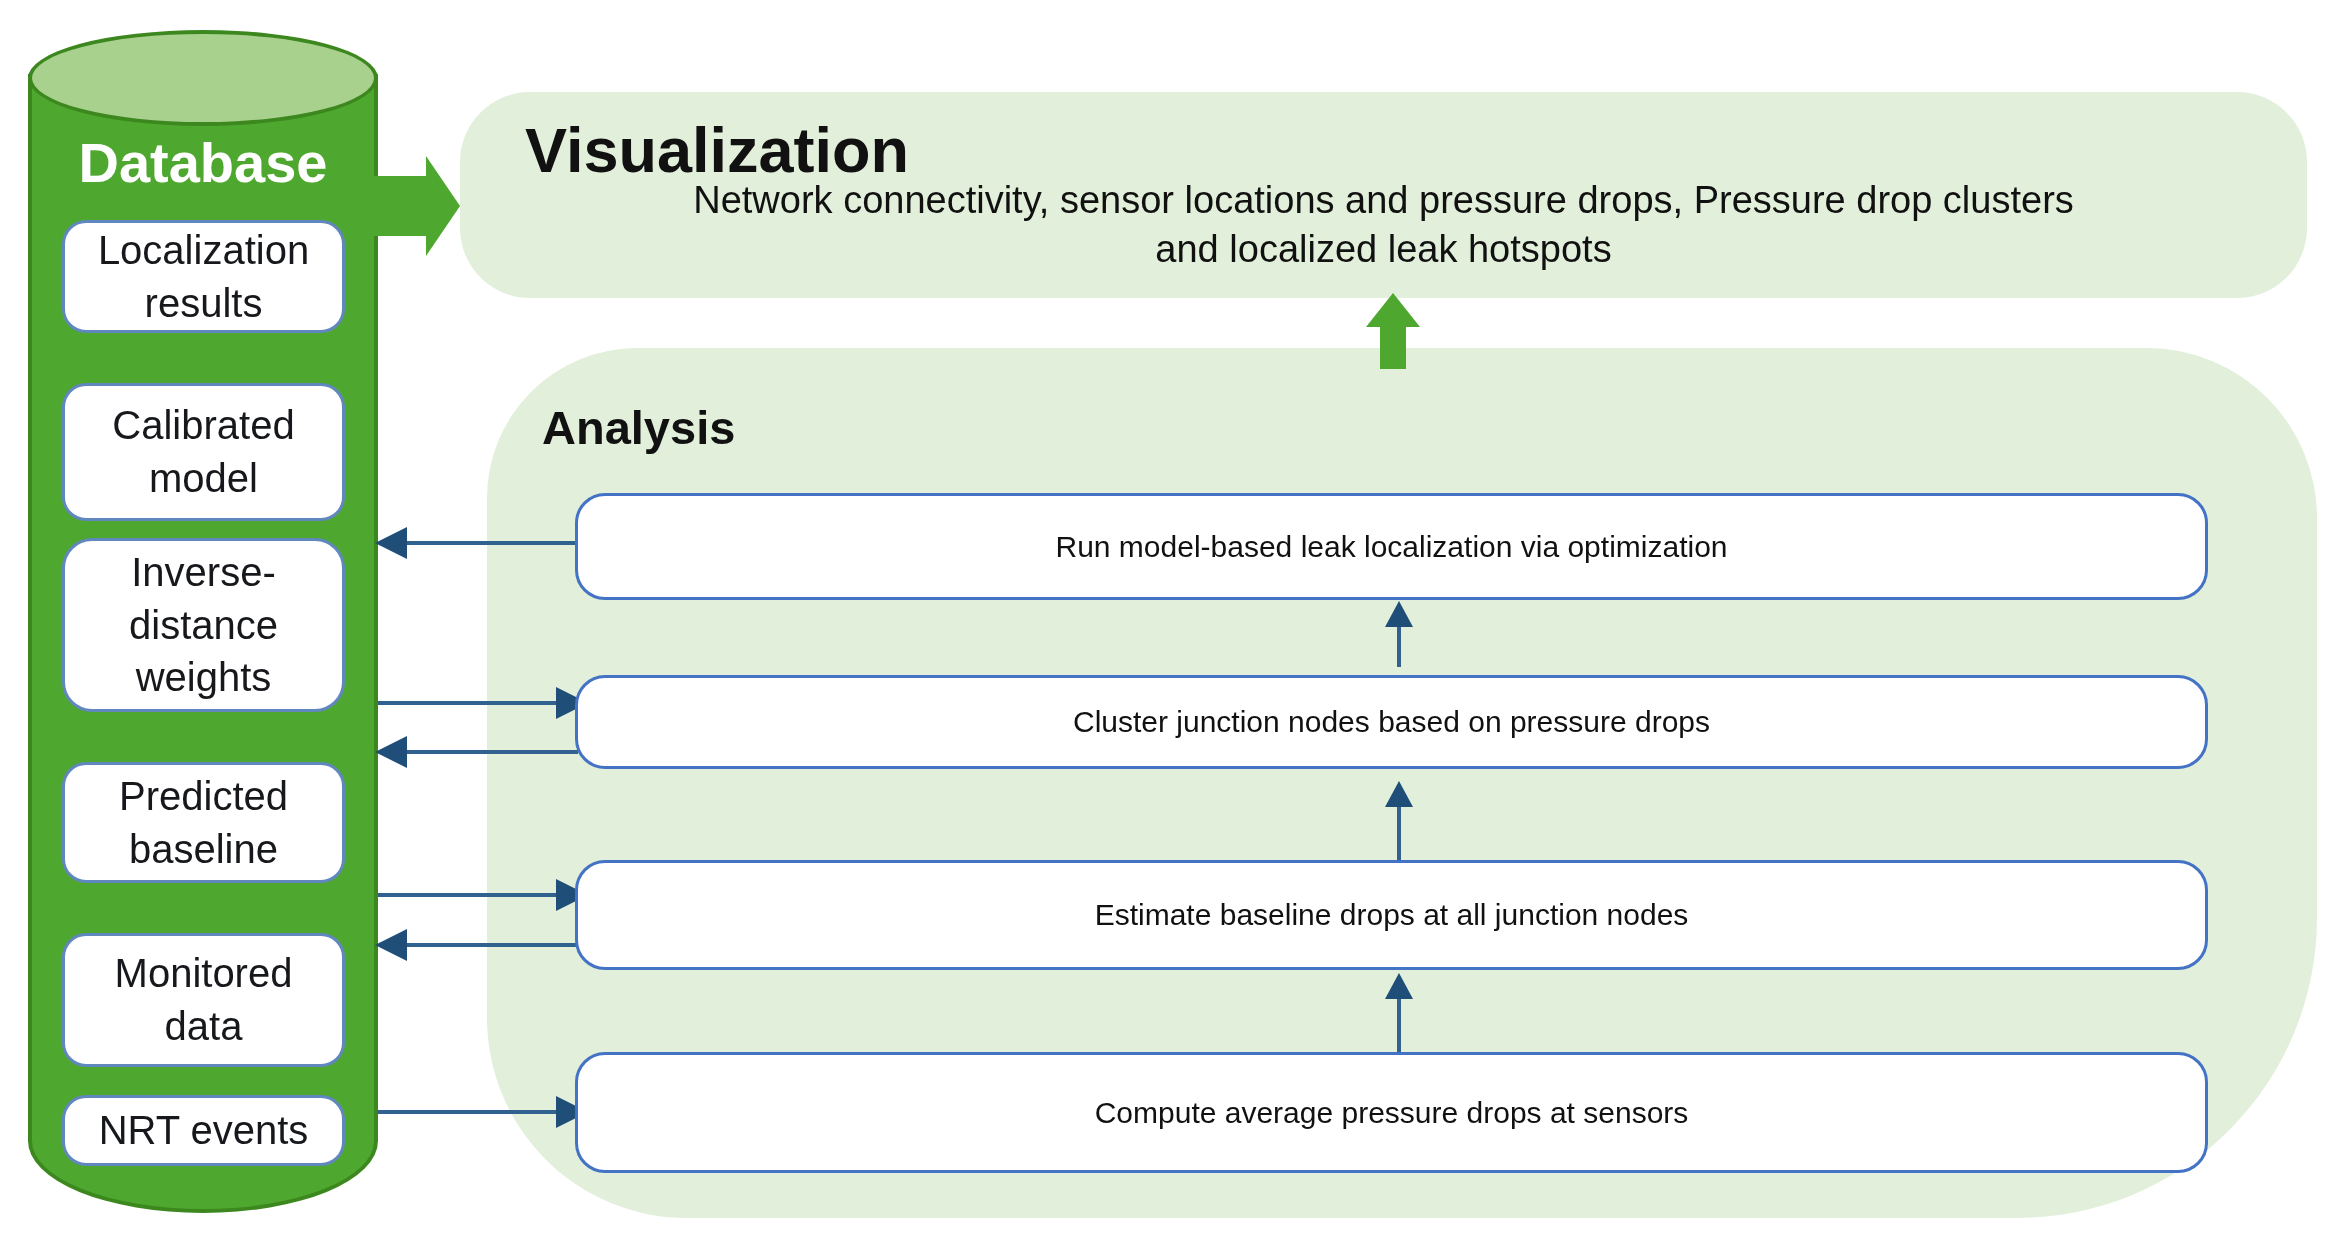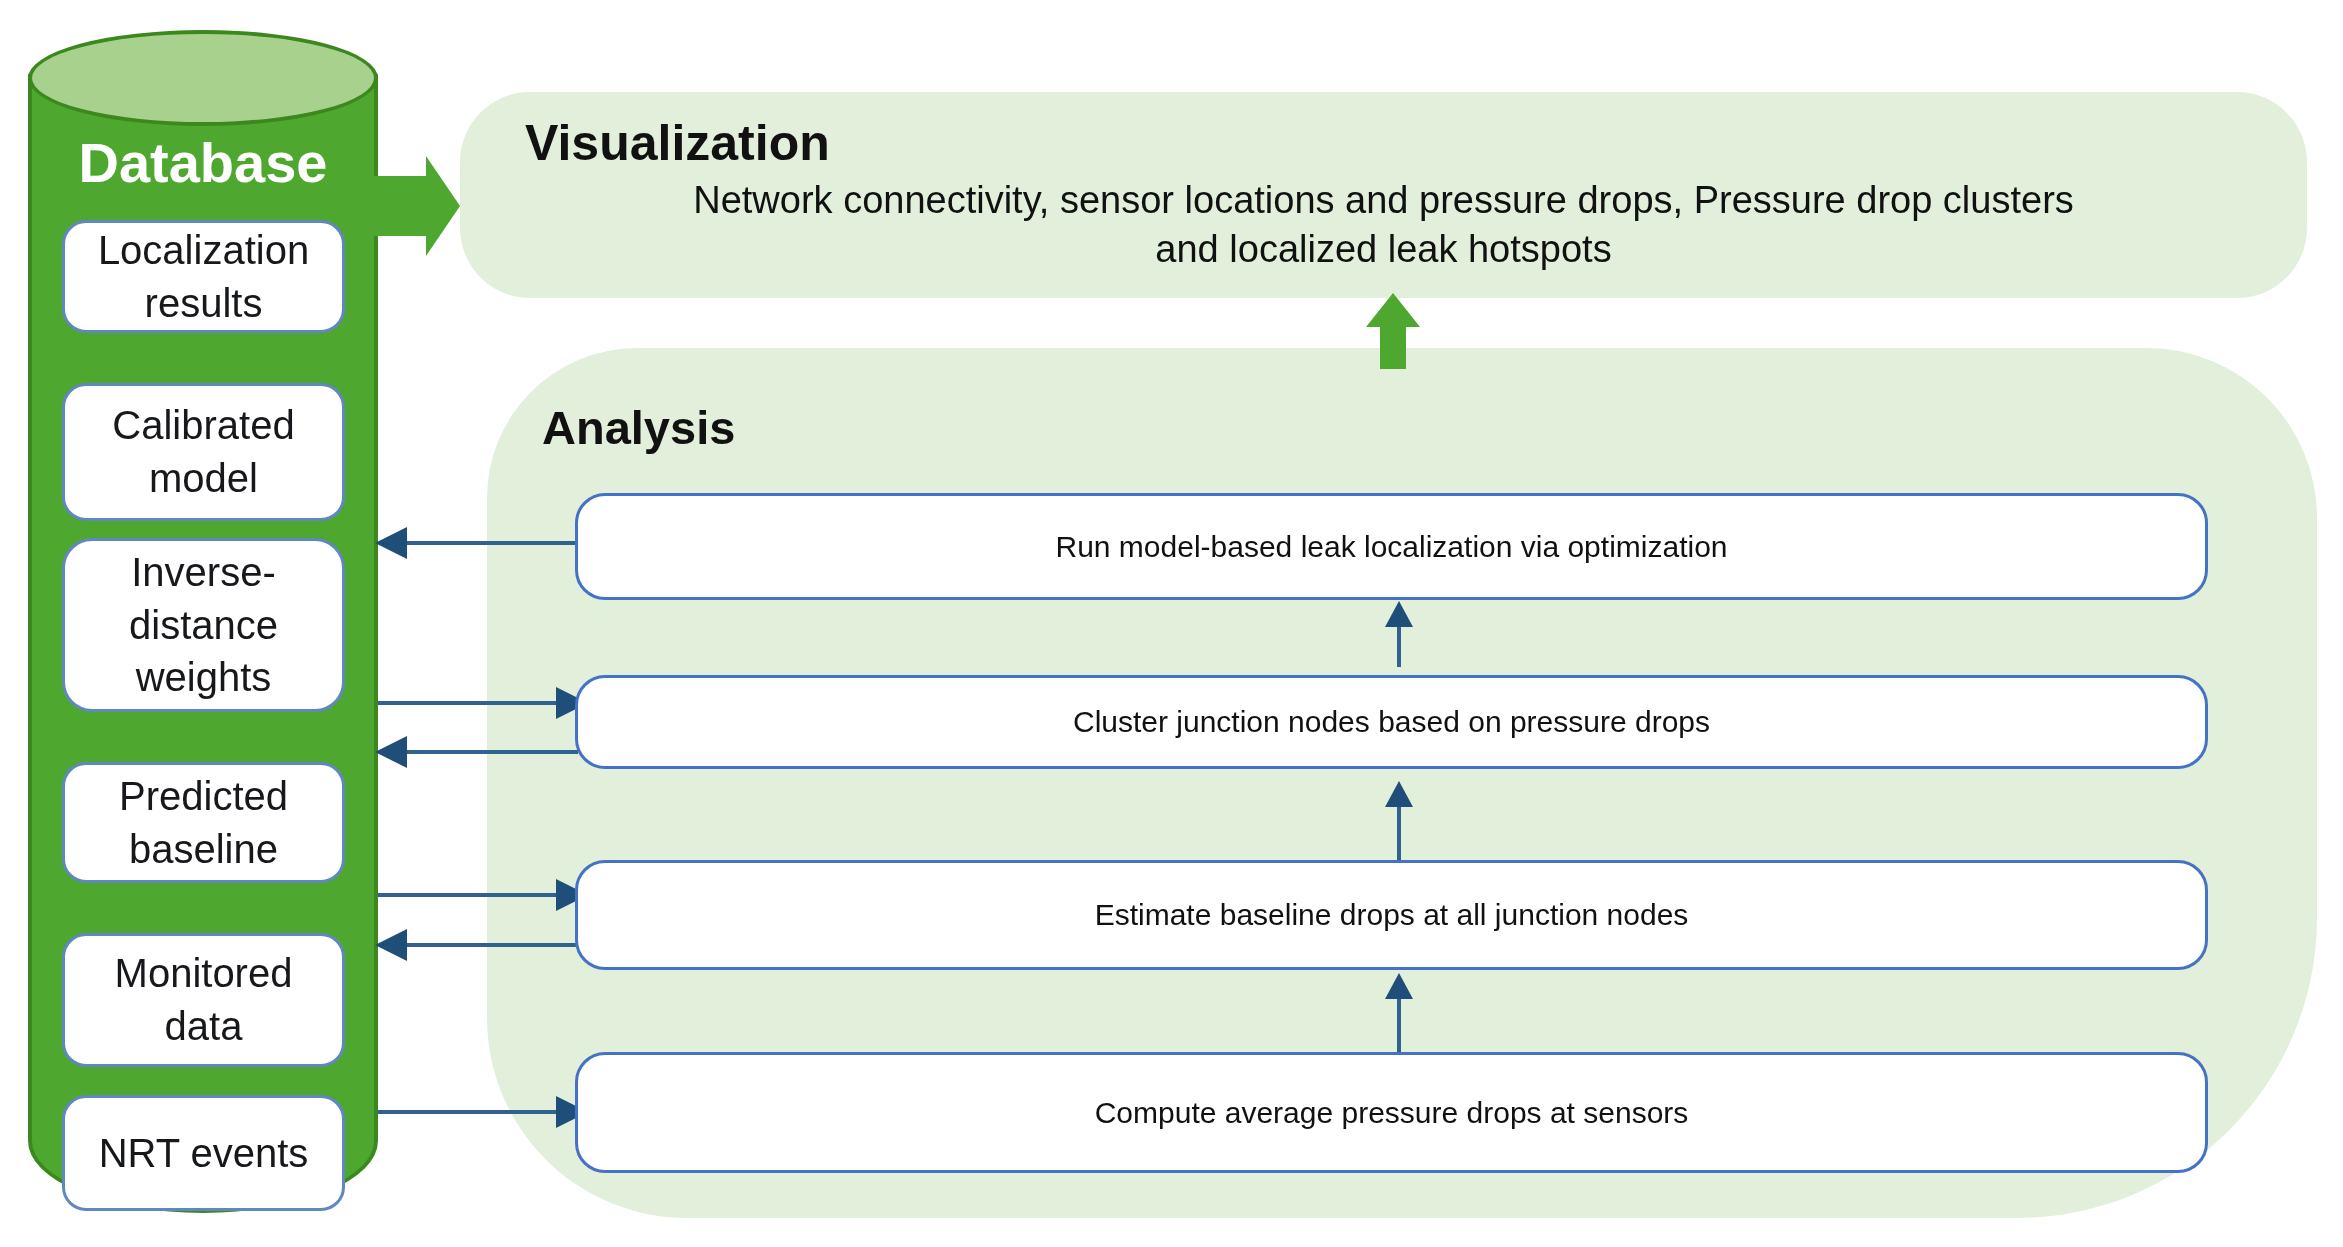--- a/index.html
+++ b/index.html
@@ -3,41 +3,41 @@
 <meta charset="utf-8">
 <style>
   html,body{margin:0;padding:0;background:#ffffff;}
   .canvas{
     position:relative;width:2343px;height:1247px;background:#ffffff;overflow:hidden;
     font-family:"Liberation Sans",sans-serif;color:#1a1a1a;
   }
   
   .panel{position:absolute;background:#E2EFDA;z-index:1;}
   .viz-panel{left:460px;top:92px;width:1847px;height:206px;border-radius:70px;}
-  .viz-title{position:absolute;left:65px;top:22px;font-size:50px;font-weight:bold;color:#111111;text-align:center;}
+  .viz-title{position:absolute;left:65px;top:22px;font-size:63px;font-weight:bold;color:#111111;text-align:center;}
   .viz-desc{position:absolute;left:30px;right:30px;top:84px;text-align:center;font-size:38px;line-height:1.28;color:#111111;}
   .analysis-panel{left:487px;top:348px;width:1830px;height:870px;border-radius:150px 170px 300px 200px;}
   .analysis-title{position:absolute;left:55px;top:52px;font-size:47px;font-weight:bold;color:#111111;}
   
   .cyl-body{position:absolute;left:28px;top:74px;width:342px;height:1135px;background:#4EA72E;
     border:4px solid #3C881F;border-top:none;z-index:2;
     border-radius:0 0 50% 50% / 0 0 72px 72px;}
   .cyl-top{position:absolute;left:28px;top:30px;width:342px;height:88px;background:#A9D18E;
     border:4px solid #3C881F;border-radius:50%;z-index:3;}
   .db-title{position:absolute;left:28px;top:130px;width:350px;text-align:center;
     font-size:56px;font-weight:bold;color:#ffffff;z-index:4;}
   .db-box{position:absolute;left:62px;width:283px;background:#ffffff;border:3px solid #6188BE;
     border-radius:24px;z-index:5;display:flex;align-items:center;justify-content:center;
     text-align:center;font-size:40px;line-height:1.32;color:#16181c;padding:4px 10px;box-sizing:border-box;}
   .db-box-1{top:220px;height:113px;}
   .db-box-2{top:383px;height:138px;}
   .db-box-3{top:538px;height:174px;border-radius:30px;}
   .db-box-4{top:762px;height:121px;}
   .db-box-5{top:933px;height:134px;}
-  .db-box-6{top:1095px;height:116px;}
+  .db-box-6{top:1095px;height:71px;}
   
   .step-box{position:absolute;left:575px;width:1633px;background:#ffffff;border:3px solid #4472C4;
     border-radius:30px;z-index:5;display:flex;align-items:center;justify-content:center;
     text-align:center;font-size:30px;color:#111111;box-sizing:border-box;}
   .step-1{top:493px;height:107px;}
   .step-2{top:667px;height:94px;margin-top:8px;}
   .step-3{top:860px;height:110px;}
   .step-4{top:1052px;height:121px;}
   
   .blockarrow-body{position:absolute;left:362px;top:176px;width:64px;height:60px;background:#4EA72E;z-index:4;}

